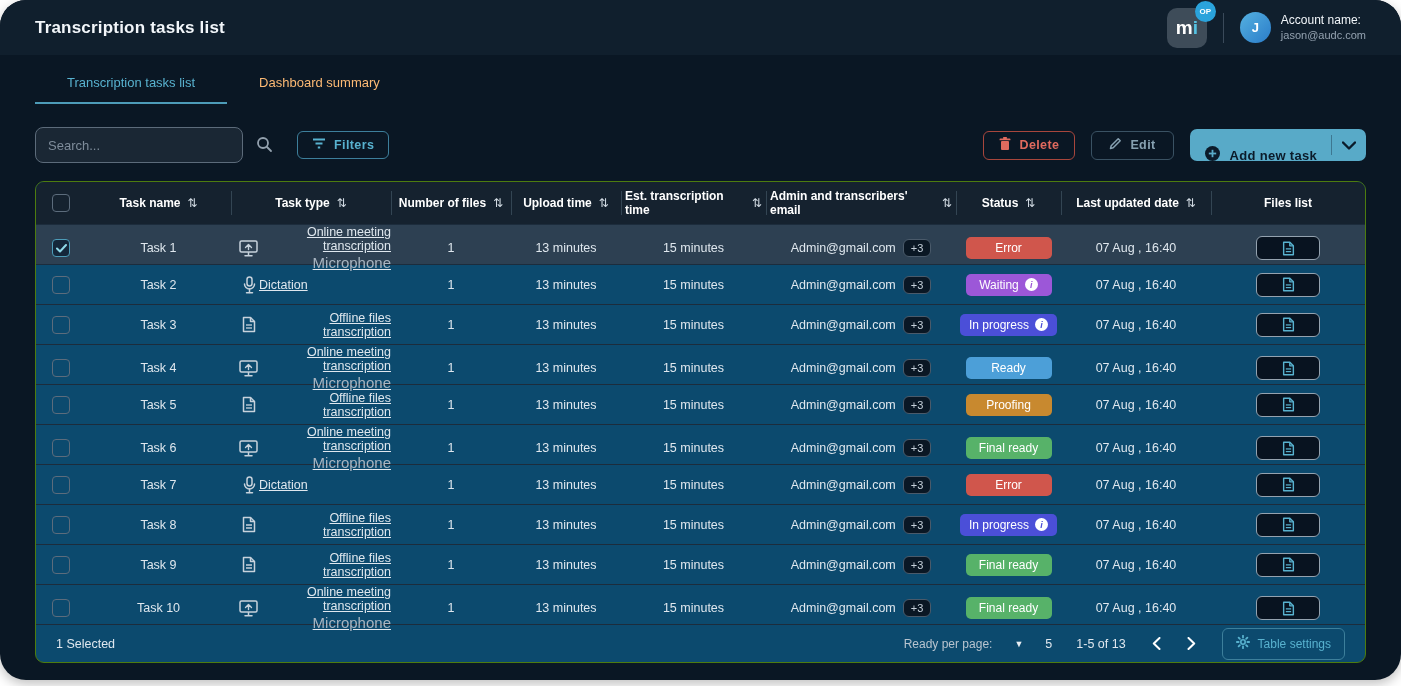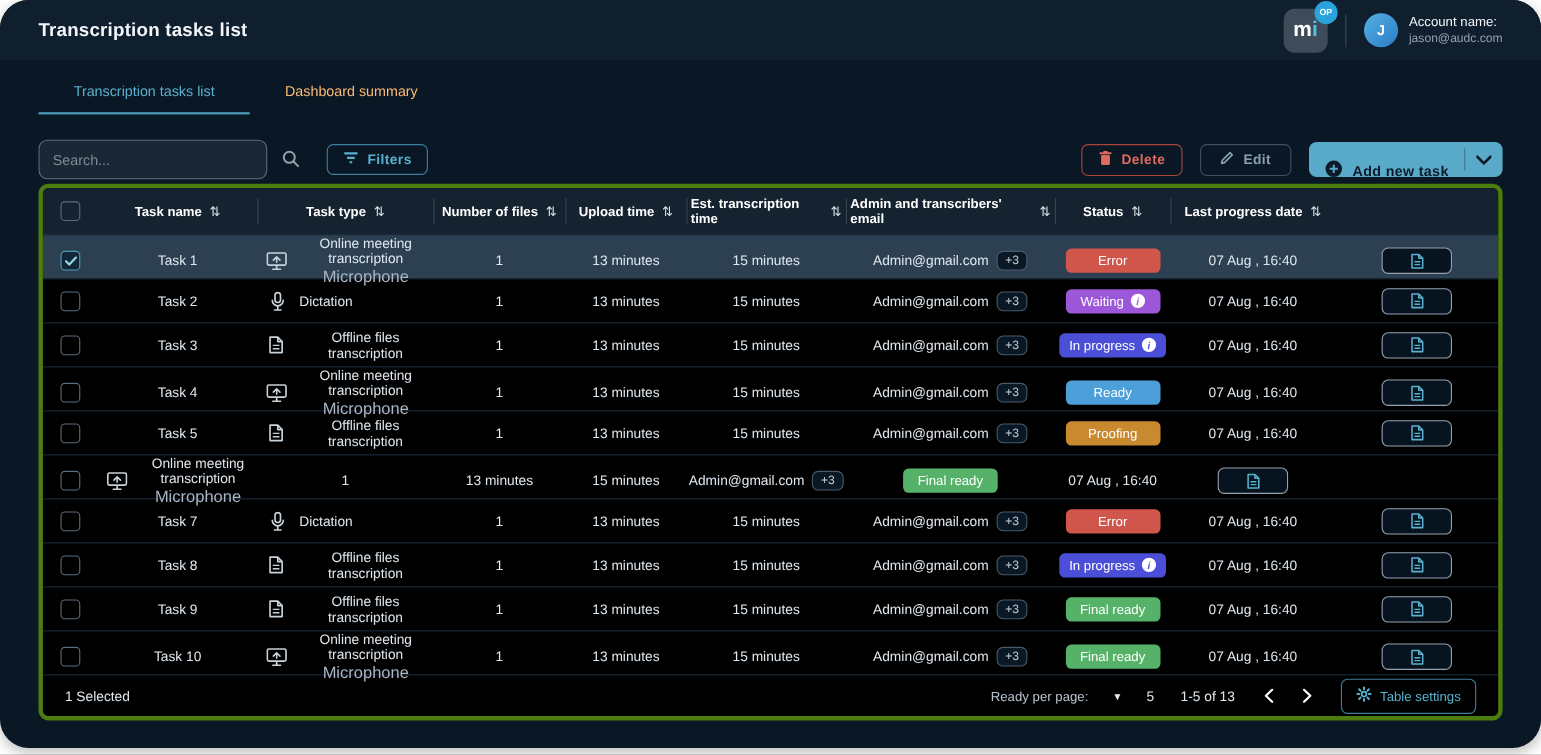--- a/index.html
+++ b/index.html
@@ -53,35 +53,35 @@
   .edit-btn { height:29px; padding:0 17px; border-radius:6px; border:1px solid #3a5263;
     background:transparent; color:#87a1b1; font-size:12.5px; font-weight:bold; display:flex;
     align-items:center; gap:8px; cursor:pointer; font-family:"Liberation Sans", sans-serif; letter-spacing:.4px; }
   .add-btn { height:32px; border-radius:7px; background:#58aac8; color:#0b1b2a; border:none;
     display:flex; align-items:stretch; padding:0; cursor:pointer; font-family:"Liberation Sans", sans-serif; }
   .add-main { display:flex; align-items:center; gap:9px; padding:0 14px; font-size:13px; font-weight:bold; letter-spacing:.3px;margin-top:20px; }
   .add-sep { width:1px; background:rgba(11,27,42,.35); margin:6px 0; }
   .add-caret { display:flex; align-items:center; justify-content:center; width:34px; }
 
   
-  .table { margin:4px 35px 0; border:4px solid #4d7c0f; border-radius:9px; overflow:hidden;
-    background:#000000; }
+  .table { margin:18px 35px 0; border:1px solid #4d7c0f; border-radius:9px; overflow:hidden;
+    background:#0c4a6e; }
   .grid-row { display:grid;
     grid-template-columns:50px 145px 160px 120px 110px 145px 190px 105px 150px 1fr; }
   .thead { height:42px; background:#15222f; color:#fff; }
   .thead .cell { position:relative; display:flex; align-items:center; justify-content:center;
     gap:7px; font-size:12px; font-weight:bold; padding:0 4px; }
   .thead .cell:nth-child(n+3)::before { content:''; position:absolute; left:0; top:9px;
     bottom:9px; width:1px; background:#33455386; background:#334553; }
   .sort-icon { font-size:12px; color:#d5dee6; font-weight:normal; }
   .trow { height:40px; border-top:1px solid #1c2c3c; color:#dfe7ee; font-size:12.5px;
     cursor:pointer; }
   .trow.selected { background:#2d4052; }
   .cell { display:flex; align-items:center; justify-content:center; }
-  .c-type { justify-content:flex-start; padding-left:8px; gap:10px; text-align:center; }
+  .c-type { justify-content:flex-start; padding-left:8px; text-align:right;text-decoration:underline; }
   .type-icon { display:flex; align-items:center; justify-content:center; width:20px; }
   .type-icon svg { display:none; }
   .trow.type-online .icon-online { display:block; }
   .trow.type-dictation .icon-dictation { display:block; }
   .trow.type-offline .icon-offline { display:block; }
   .type-label { display:block; font-size:12.5px; }
   .type-sub { display:block; font-size:15px; color:#a9b5c1; margin-top:1px; }
   .type-sub:empty { display:none; }
   .c-email { gap:7px; }
   .email-chip { border:1px solid #4a5a6a; border-radius:6px; background:#0a1724; color:#c5d0da;
@@ -233,22 +233,25 @@
         </div>
       <div class="cell">
           <span>Admin and transcribers' email</span>
           <span class="sort-icon">⇅</span>
         </div>
       <div class="cell">
           <span>Status</span>
           <span class="sort-icon">⇅</span>
         </div>
       <div class="cell">
-          <span>Last progress date</span>
+          <span>Last updated date</span>
           <span class="sort-icon">⇅</span>
+        </div>
+      <div class="cell">
+          <span>Files list</span>
         </div>
     </div>
 
     <div id="table-body">
   <div class="grid-row trow type-online selected">
     <div class="cell">
             <span class="checkbox checked">
               <svg width="11" height="9" viewBox="0 0 11 9">
                 <polyline points="1,4.5 4,7.5 10,1" fill="none" stroke="#8fd8e8" stroke-width="2" stroke-linecap="round" stroke-linejoin="round"></polyline>
               </svg>
@@ -478,20 +481,21 @@
                 <line x1="4" y1="12" x2="10" y2="12" stroke="#58b2cf" stroke-width="1.4"></line>
               </svg>
       </button>
     </div>
   </div>
 
   <div class="grid-row trow type-online">
     <div class="cell">
             <span class="checkbox"></span>
           </div>
+    <div class="cell">Task 6</div>
     <div class="cell c-type">
       <span class="type-icon">
         <svg class="icon-online" width="19" height="17" viewBox="0 0 19 17">
                 <rect x="1" y="1" width="17" height="11" rx="1.5" fill="none" stroke="#c7d2dc" stroke-width="1.5"></rect>
                 <line x1="6" y1="15.8" x2="13" y2="15.8" stroke="#c7d2dc" stroke-width="1.5" stroke-linecap="round"></line>
                 <line x1="9.5" y1="12" x2="9.5" y2="15.5" stroke="#c7d2dc" stroke-width="1.5"></line>
                 <path d="M6.5 7.5 L9.5 4.5 L12.5 7.5 M9.5 4.7 V9.5" fill="none" stroke="#c7d2dc" stroke-width="1.4" stroke-linecap="round" stroke-linejoin="round"></path>
               </svg>
 
       </span>

